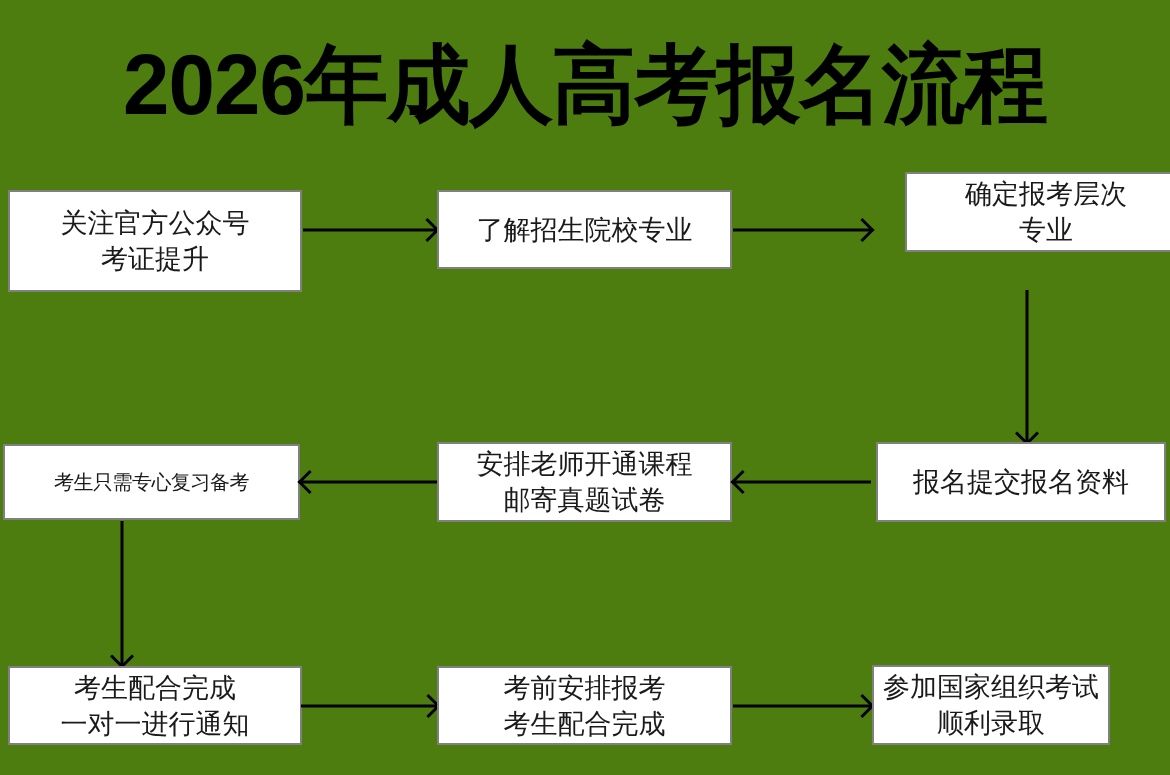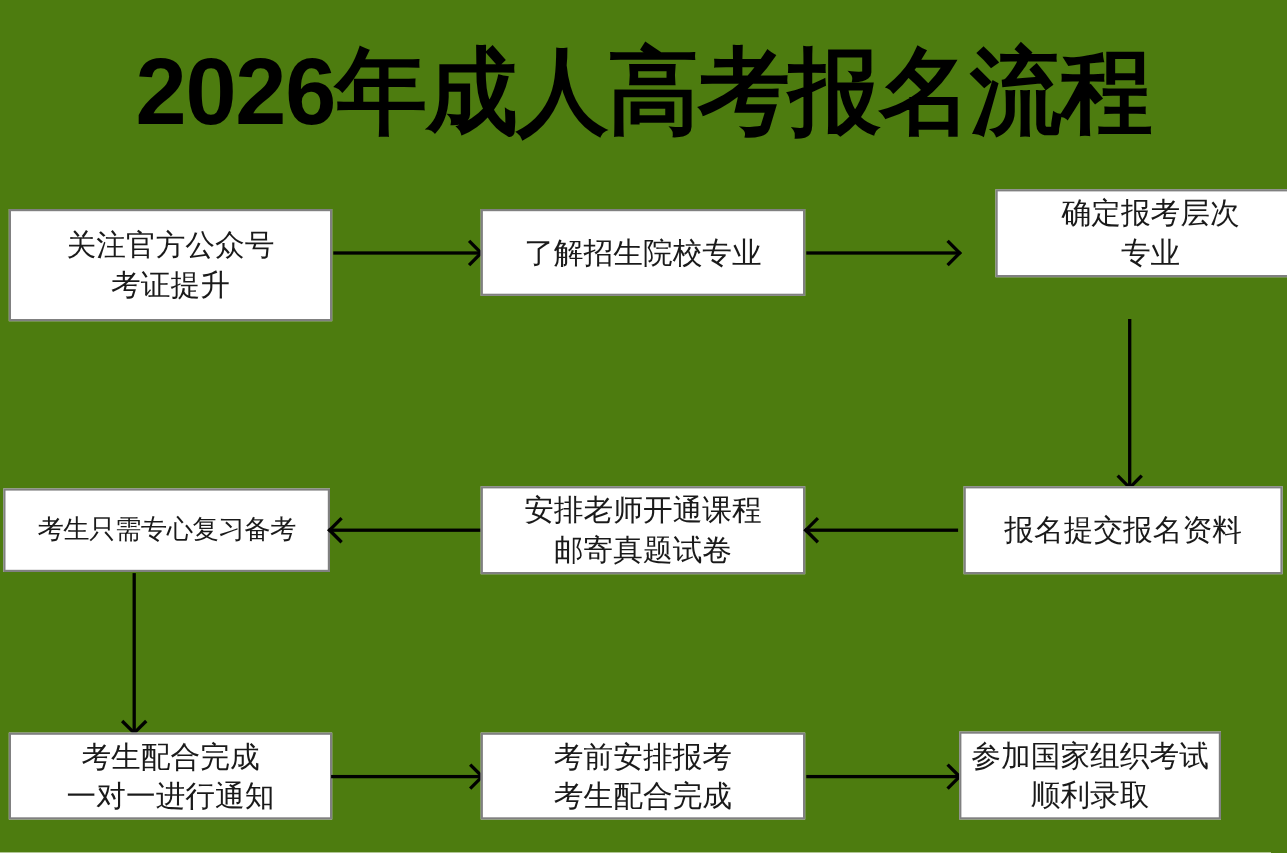--- a/index.html
+++ b/index.html
@@ -51,21 +51,21 @@
     font-size: 27px;
     line-height: 36px;
     font-weight: 400;
     white-space: nowrap;
   }
   .node .line {
     display: block;
   }
   
   .node.tight {
-    font-size: 24px;
+    font-size: 20px;
     letter-spacing: -0.5px;
   }
 
   
   .arrow-h, .arrow-v {
     position: absolute;
   }
   .arrow-h .shaft {
     position: absolute;
     left: 0;

